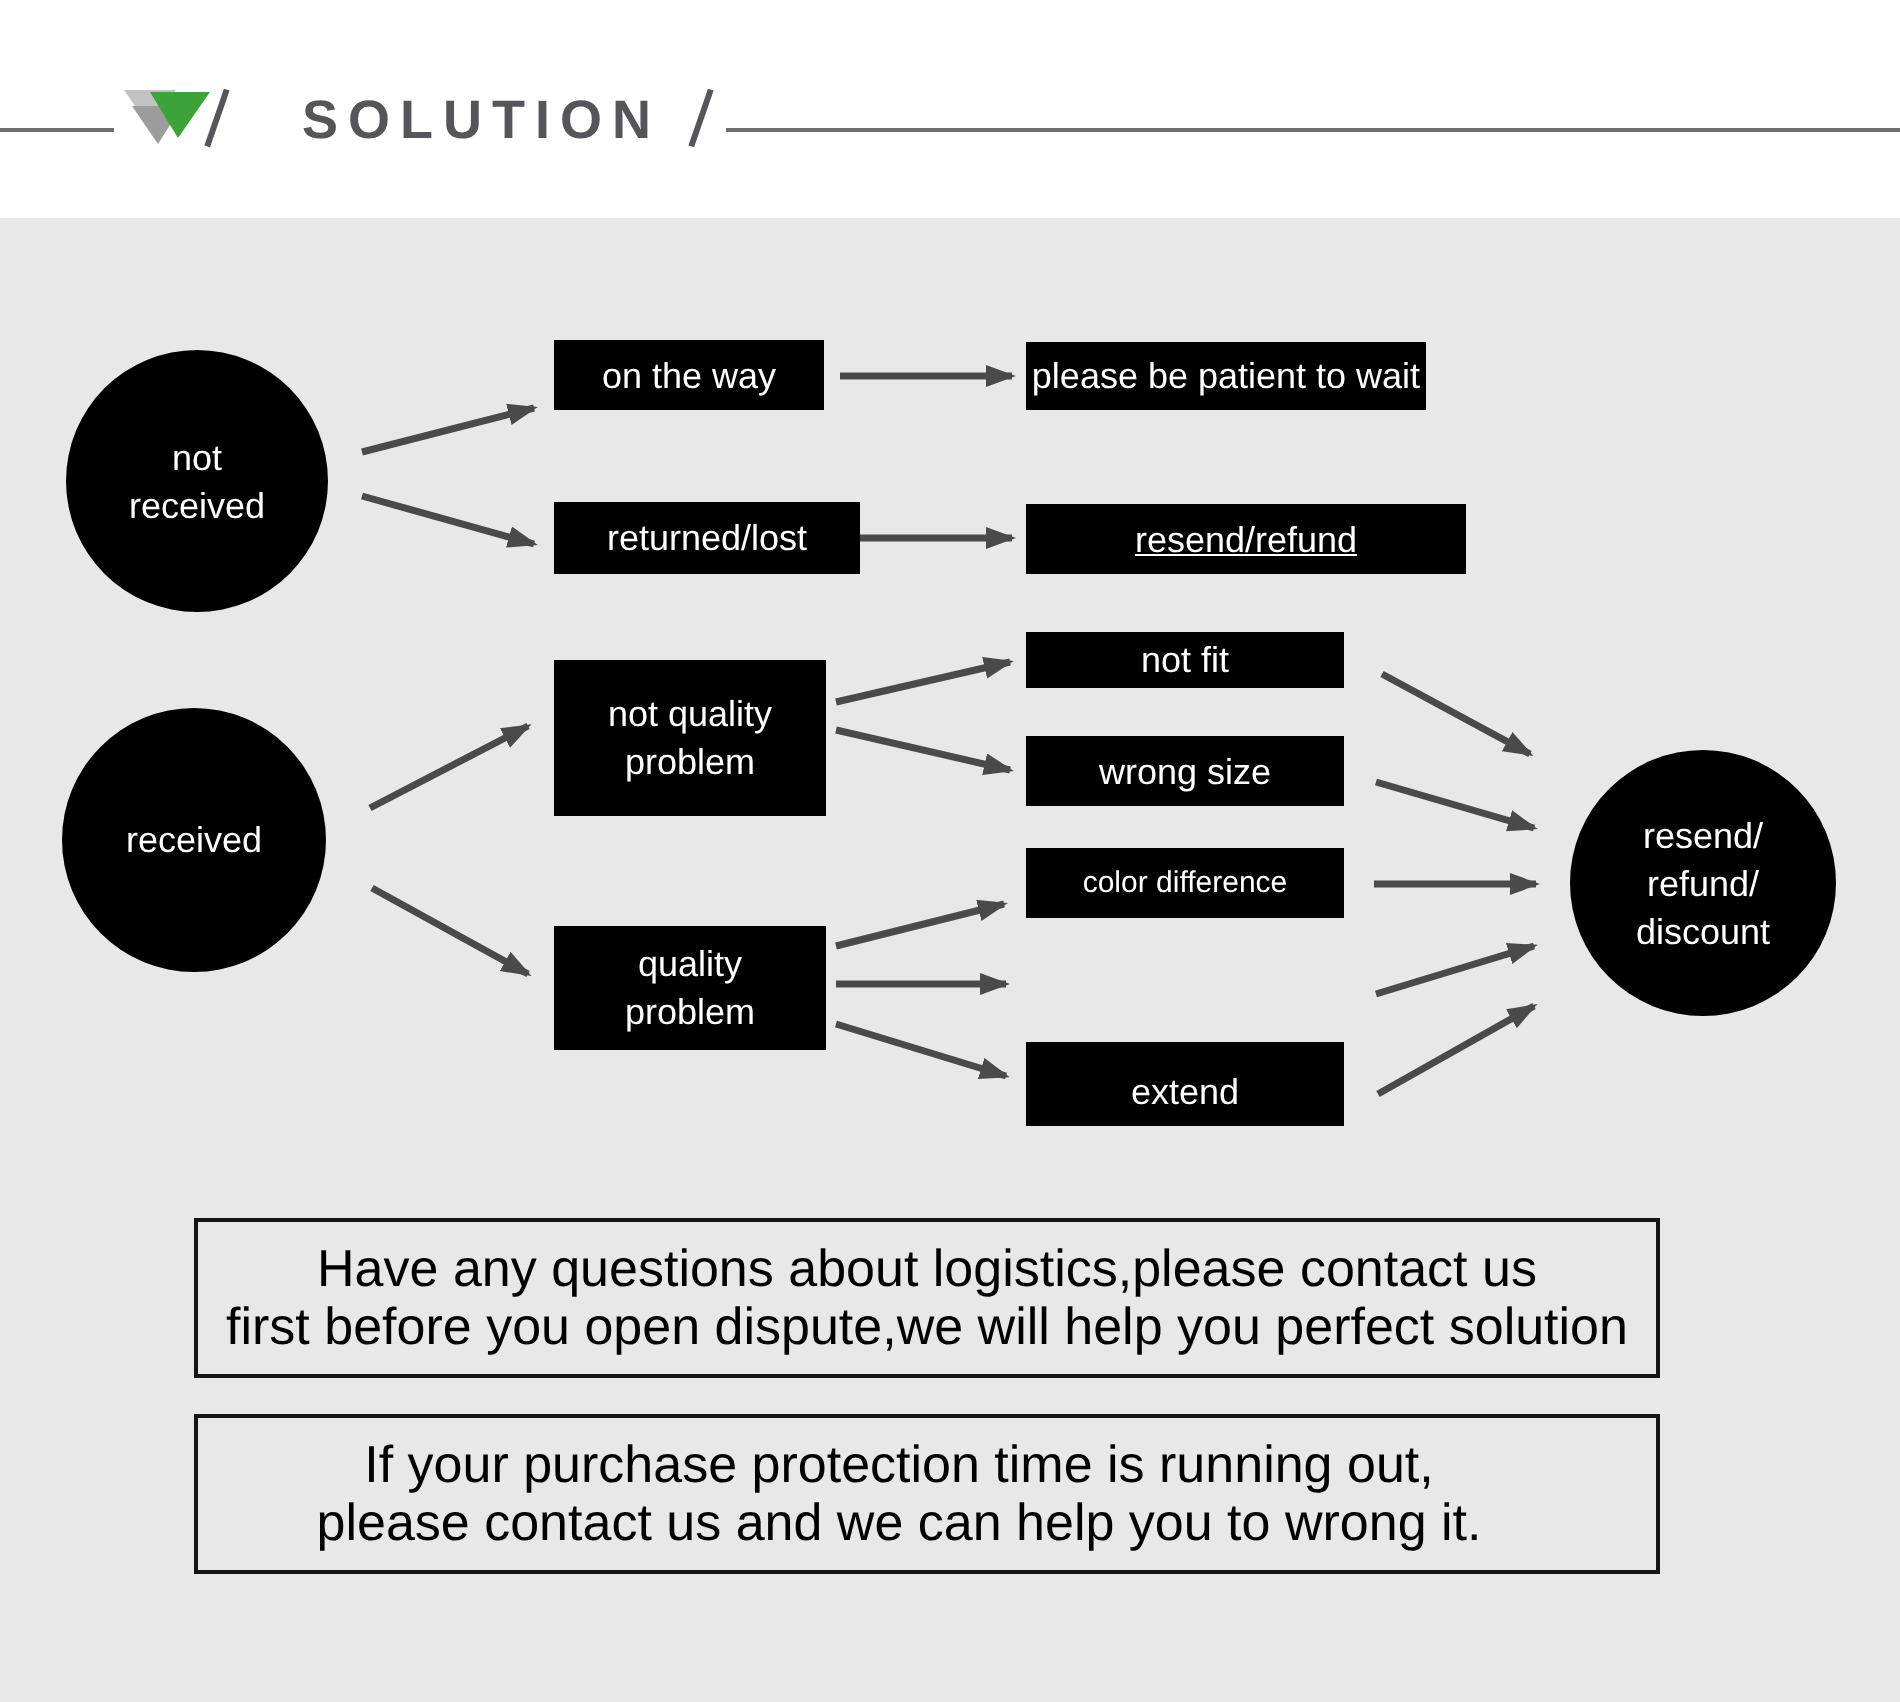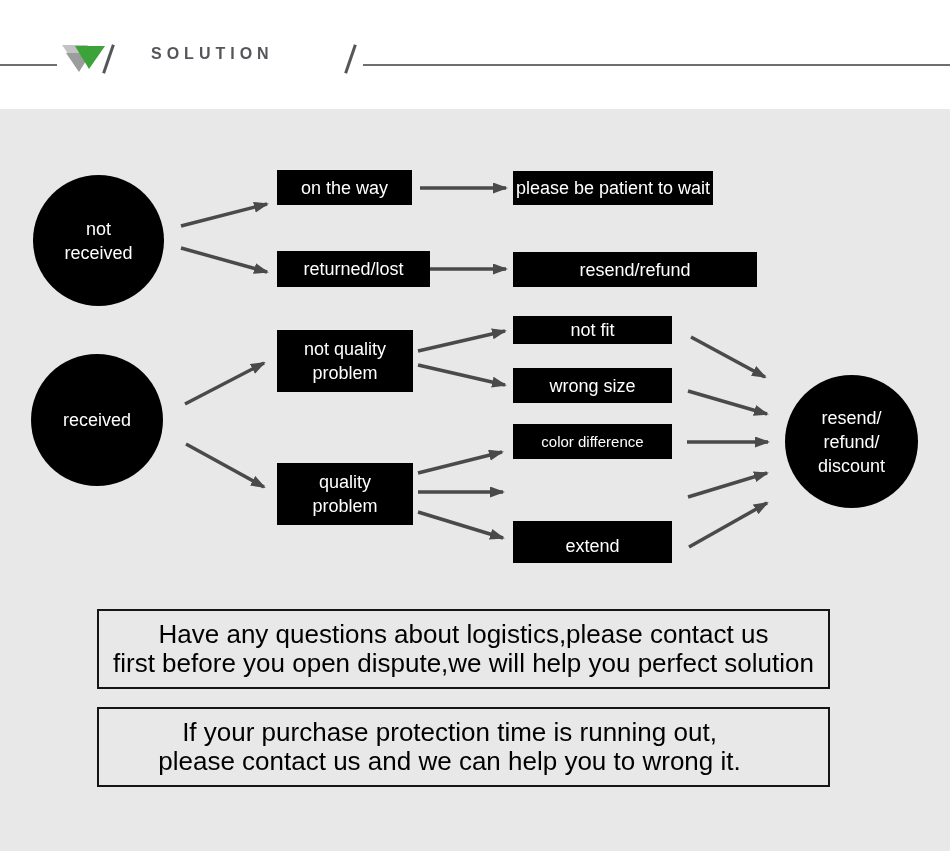--- a/index.html
+++ b/index.html
@@ -10,21 +10,21 @@
   
   .hline { position:absolute; top:64px; height:2px; background:var(--header-line,#6f6f6f); }
   .hline.left  { left:0;   width:57px;  }
   .hline.right { left:363px; width:587px; }
   .logo-svg { position:absolute; left:55px; top:40px; }
   .slash { position:absolute; top:44px; width:3px; height:30px;
            background:var(--header-text,#55565a); transform:rotate(19deg); }
   .slash.s1 { left:107px; }
   .slash.s2 { left:349px; }
   .title { position:absolute; left:151px; top:45px; margin:0;
-           font-size:16px; font-weight:bold; letter-spacing:5px;
+           font-size:27px; font-weight:bold; letter-spacing:5px;
            color:var(--header-text,#55565a); }
   
   .canvas { position:absolute; left:0; top:109px; width:950px; height:742px;
             background:var(--canvas-bg,#e8e8e8); }
   .arrows { position:absolute; left:0; top:0; pointer-events:none; }
   .arrow  { stroke:var(--arrow,#4a4a4a); stroke-width:3.5px; }
   #ah path { fill:var(--arrow,#4a4a4a); }
   .node {
     position:absolute; background:var(--node-bg,#000000); color:var(--node-text,#ffffff);
     display:flex; align-items:center; justify-content:center;
@@ -80,23 +80,23 @@
     <line class="arrow" x1="687" y1="442" x2="768" y2="442" marker-end="url(#ah)"></line>
     <line class="arrow" x1="688" y1="497" x2="767" y2="473" marker-end="url(#ah)"></line>
     <line class="arrow" x1="689" y1="547" x2="767" y2="503" marker-end="url(#ah)"></line>
   </svg>
 
   <div class="node circle" style="left:33px; top:175px; width:131px; height:131px;">not
 received</div>
   <div class="node" style="left:277px; top:170px; width:135px; height:35px;">on the way</div>
   <div class="node" style="left:513px; top:171px; width:200px; height:34px;">please be patient to wait</div>
   <div class="node" style="left:277px; top:251px; width:153px; height:36px;">returned/lost</div>
-  <div class="node" style="left:513px; top:252px; width:244px; height:35px;">resend/refund</div>
+  <div class="node" style="left:513px; top:252px; width:220px; height:35px;text-decoration:underline;">resend/refund</div>
   <div class="node circle" style="left:31px; top:354px; width:132px; height:132px;">received</div>
-  <div class="node" style="left:277px; top:330px; width:136px; height:62px;">not quality
+  <div class="node" style="left:277px; top:330px; width:136px; height:78px;">not quality
 problem</div>
   <div class="node" style="left:277px; top:463px; width:136px; height:62px;">quality
 problem</div>
   <div class="node" style="left:513px; top:316px; width:159px; height:28px;">not fit</div>
   <div class="node" style="left:513px; top:368px; width:159px; height:35px;">wrong size</div>
   <div class="node" style="left:513px; top:424px; width:159px; height:35px; font-size:15px;">color difference</div>
   <div class="node" style="left:513px; top:477px; width:159px; height:35px;margin-top:44px;">quality defect</div>
   <div class="node" style="left:513px; top:528px; width:159px; height:35px;">extend</div>
   <div class="node circle" style="left:785px; top:375px; width:133px; height:133px;">resend/
 refund/

